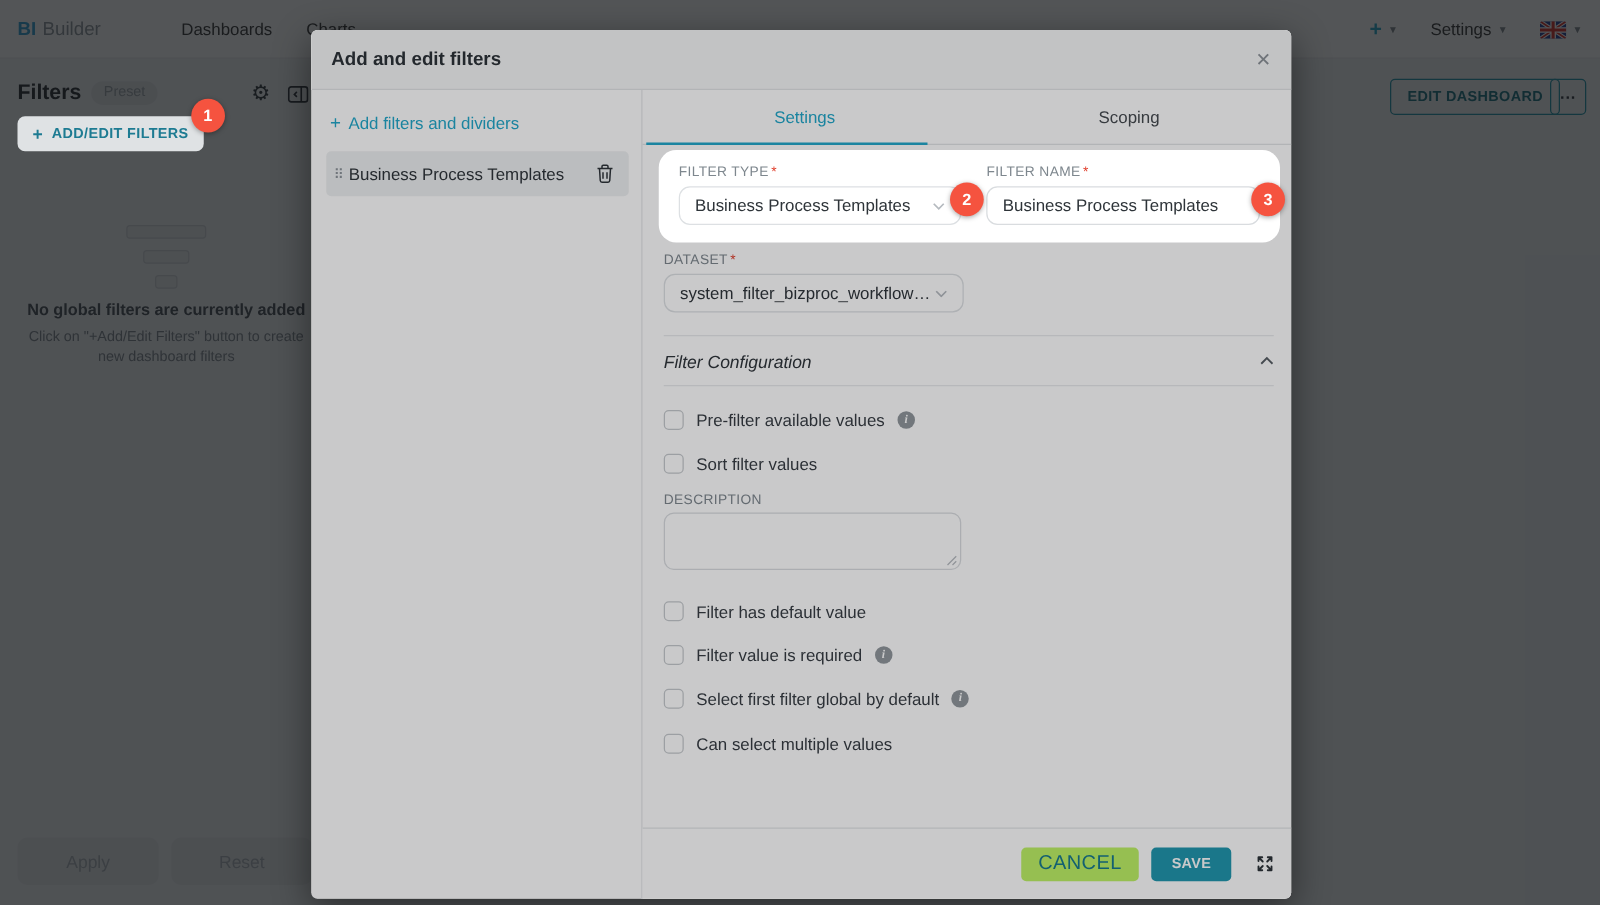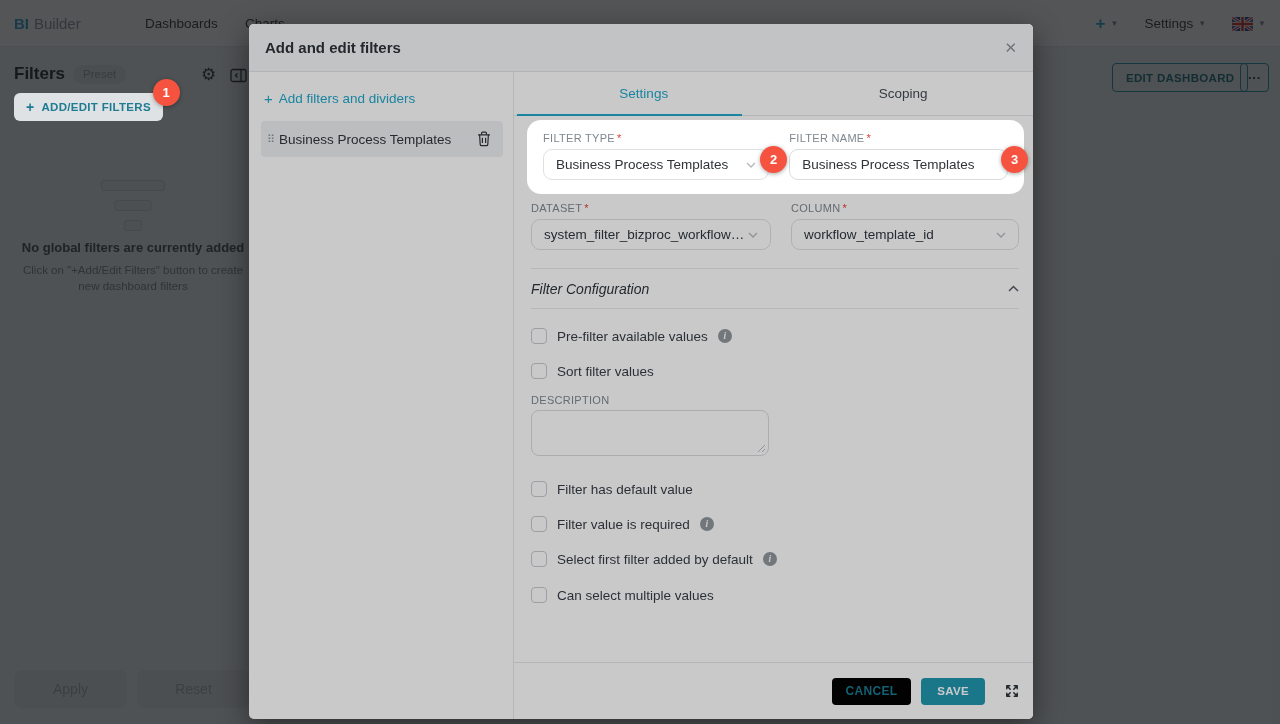--- a/index.html
+++ b/index.html
@@ -105,22 +105,22 @@
   .checkbox { width:16px; height:16px; border:1px solid #c6cacd; border-radius:4px; background:#fff; cursor:pointer; flex:none; }
   .cb-label { font-size:13.5px; color:#363c42; }
   .info-dot { width:14px; height:14px; border-radius:50%; background:#90979c; color:#fff; font-size:9.5px; font-style:italic;
     font-weight:700; display:inline-flex; align-items:center; justify-content:center; font-family:"Liberation Serif", serif; }
   .desc-label { margin-top:15px; font-size:11px; letter-spacing:.3px; color:#7e878e; }
   .desc-box { margin-top:4px; width:238px; height:46px; border:1px solid #d9dcdf; border-radius:8px; position:relative; background:#fff; }
   .desc-box svg { position:absolute; right:2px; bottom:2px; }
 
   .modal-footer { position:absolute; left:0; right:0; bottom:0; height:57px; background:#fff; border-top:1px solid #e4e6e8;
     display:flex; align-items:center; justify-content:flex-end; gap:10px; padding-right:48px; }
-  .cancel-btn { height:27px; padding:0 14px; background:#000000; border:none; border-radius:4px; color:#17798d;
-    font-size:12px; font-weight:700; letter-spacing:.3px; cursor:pointer; }
+  .cancel-btn { height:27px; padding:0 14px; background:#bef264; border:none; border-radius:4px; color:#17798d;
+    font-size:16px; font-weight:400; letter-spacing:.3px; cursor:pointer; }
   .save-btn { height:27px; padding:0 16px; background:#1f97ad; border:none; border-radius:4px; color:#fff;
     font-size:11.5px; font-weight:700; letter-spacing:.3px; cursor:pointer; }
   .expand-btn { position:absolute; right:13px; bottom:20px; background:none; border:none; cursor:pointer; display:flex; }
 </style>
 </head>
 <body>
 
 <div class="stage">
 
   <div class="appbar">
@@ -256,31 +256,20 @@
               <div class="flabel">
                 <span>DATASET</span><span class="req">*</span>
               </div>
               <div class="select">
                 <span class="sel-text">system_filter_bizproc_workflow_...</span>
                 <svg width="10" height="6" viewBox="0 0 10 6" fill="none" stroke="#b5babf" stroke-width="1.4">
                     <path d="M1 1 L5 5 L9 1"></path>
                   </svg>
               </div>
             </div>
-            <div class="fgroup w2">
-              <div class="flabel">
-                <span>COLUMN</span><span class="req">*</span>
-              </div>
-              <div class="select">
-                <span class="sel-text">workflow_template_id</span>
-                <svg width="10" height="6" viewBox="0 0 10 6" fill="none" stroke="#b5bafc" stroke-width="1.4" style="stroke:#b5babf">
-                    <path d="M1 1 L5 5 L9 1"></path>
-                  </svg>
-              </div>
-            </div>
           </div>
 
           <div class="section-head">
             <span class="section-title">Filter Configuration</span>
             <svg width="11" height="7" viewBox="0 0 11 7" fill="none" stroke="#565d63" stroke-width="1.5">
                 <path d="M1 6 L5.5 1.5 L10 6"></path>
               </svg>
           </div>
           <div class="cb-row first">
             <span class="checkbox"></span>
@@ -303,21 +292,21 @@
             <span class="checkbox"></span>
             <span class="cb-label">Filter has default value</span>
           </div>
           <div class="cb-row">
             <span class="checkbox"></span>
             <span class="cb-label">Filter value is required</span>
             <span class="info-dot">i</span>
           </div>
           <div class="cb-row">
             <span class="checkbox"></span>
-            <span class="cb-label">Select first filter added by default</span>
+            <span class="cb-label">Select first filter global by default</span>
             <span class="info-dot">i</span>
           </div>
           <div class="cb-row" style="margin-top:20px;">
             <span class="checkbox"></span>
             <span class="cb-label">Can select multiple values</span>
           </div>
 
         </div>
 
         <div class="modal-footer">

